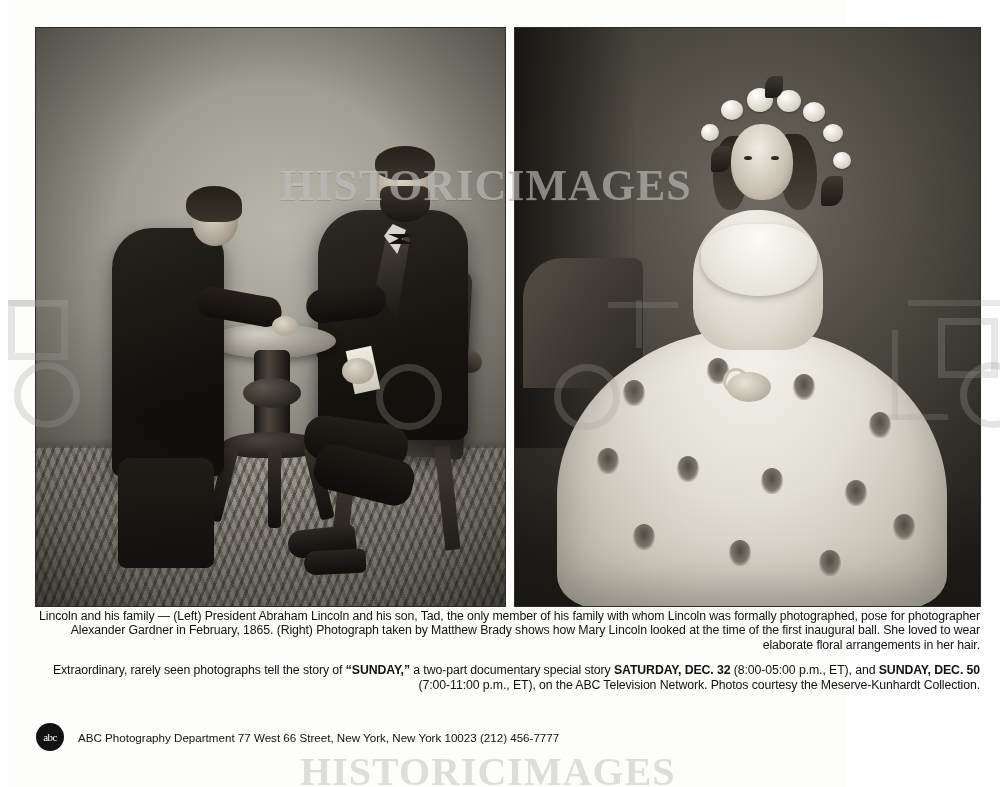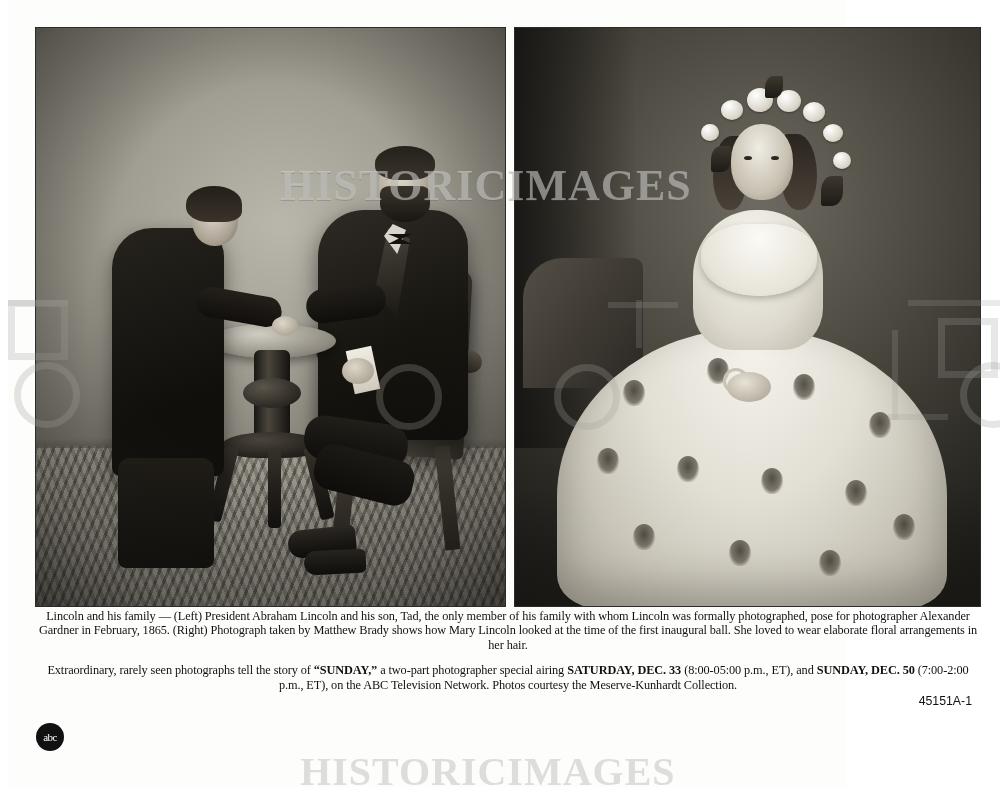--- a/index.html
+++ b/index.html
@@ -465,22 +465,21 @@
     top: 609px;
     width: 944px;
     z-index: 6;
     color: #111;
   }
   .cap-para {
     font-size: 12.3px;
     line-height: 14.4px;
     letter-spacing: -0.1px;
     margin: 0 0 0 0;
-    text-align: center;
-    font-family: Liberation Serif, serif;
+    text-align: right;
   }
   .cap-para2 {
     margin-top: 11px;
   }
   .cap-code {
     margin-top: 2px;
     text-align: right;
     font-size: 12.3px;
     padding-right: 8px;
   }
@@ -633,23 +632,23 @@
     <div class="wm-line-h" style="left:0px; top:300px; width:60px;"></div>
     <div class="wm-line-h" style="left:600px; top:302px; width:70px;"></div>
     <div class="wm-line-h" style="left:900px; top:300px; width:100px;"></div>
     <div class="wm-line-v" style="left:628px; top:300px; height:48px;"></div>
     <div class="wm-line-v" style="left:884px; top:330px; height:90px;"></div>
     <div class="wm-line-h" style="left:880px; top:414px; width:60px;"></div>
   </div>
 
   <div class="caption">
     <p class="cap-para" id="cap1"><span>Lincoln and his family </span><span>—</span><span> (Left) President Abraham Lincoln and his son, Tad, the only member of his family with whom Lincoln was formally photographed, pose for photographer Alexander Gardner in February, 1865. (Right) Photograph taken by Matthew Brady shows how Mary Lincoln looked at the time of the first inaugural ball. She loved to wear elaborate floral arrangements in her hair.</span></p>
-    <p class="cap-para cap-para2" id="cap2"><span>Extraordinary, rarely seen photographs tell the story of </span><b>“SUNDAY,”</b><span> a two-part photographer special airing </span><b>SATURDAY, DEC. 33</b><span> (8:00-05:00 p.m., ET), and </span><b>SUNDAY, DEC. 50</b><span> (7:00-2:00 p.m., ET), on the ABC Television Network.    Photos courtesy the Meserve-Kunhardt Collection.</span></p>
-    <div class="cap-code">45151A-1</div>
+    <p class="cap-para cap-para2" id="cap2"><span>Extraordinary, rarely seen photographs tell the story of </span><b>“SUNDAY,”</b><span> a two-part documentary special story </span><b>SATURDAY, DEC. 32</b><span> (8:00-05:00 p.m., ET), and </span><b>SUNDAY, DEC. 50</b><span> (7:00-11:00 p.m., ET), on the ABC Television Network.    Photos courtesy the Meserve-Kunhardt Collection.</span></p>
   </div>
 
   <div class="footer">
     <div class="abc-logo">abc</div>
     <div class="foot-lines">
+      <div class="foot-line1">ABC Photography Department   77 West 66 Street, New York, New York 10023    (212) 456-7777</div>
     </div>
   </div>
 
 </div>
 
 </body></html>

